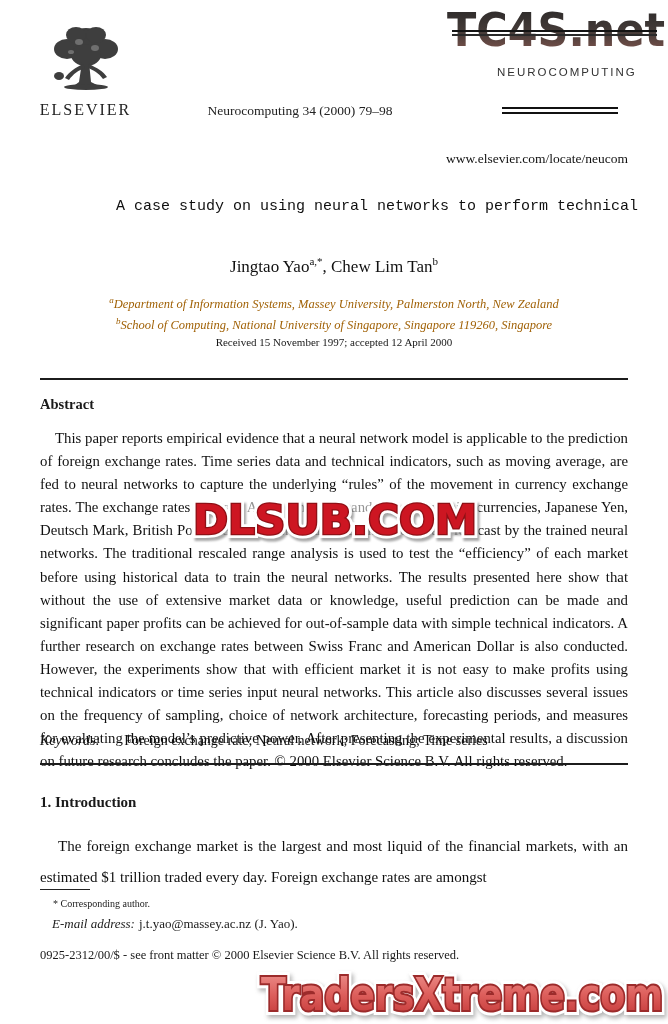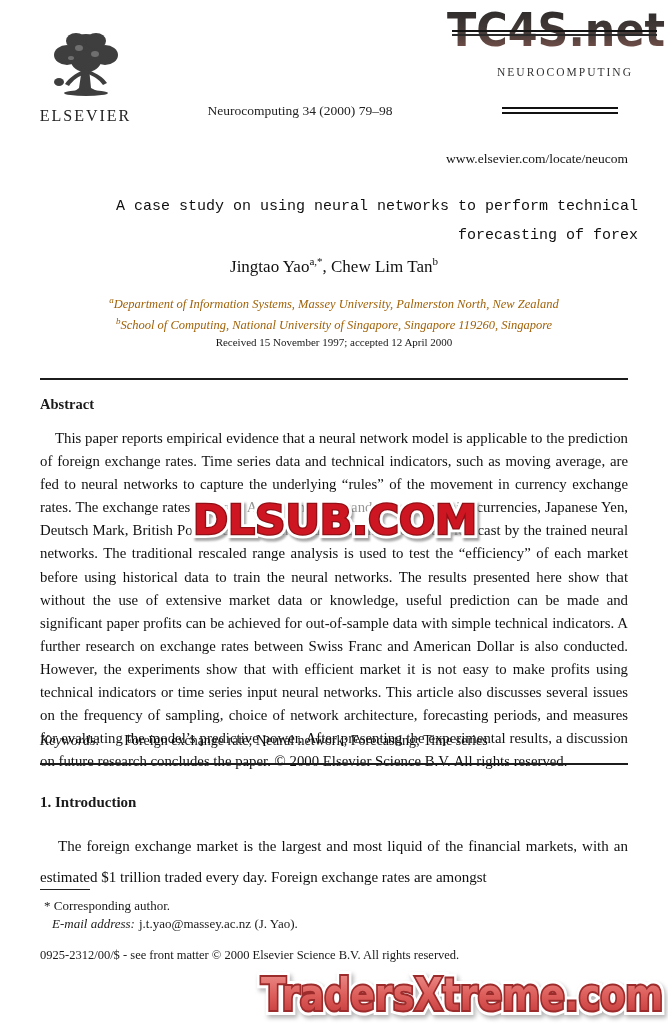--- a/index.html
+++ b/index.html
@@ -10,32 +10,32 @@
     height: 1024px;
     margin: 0 auto;
     background: #ffffff;
     overflow: hidden;
     font-family: "Liberation Serif", "DejaVu Serif", serif;
     color: #1a1a1a;
   }
   .abs { position: absolute; }
 
   
-  .elsevier-logo { left: 38px; top: 30px; width: 95px; text-align: center; }
+  .elsevier-logo { left: 38px; top: 24px; width: 95px; text-align: center; }
   .elsevier-name {
     font-size: 16px; letter-spacing: 2px; color: #222;
     font-family: "Liberation Serif", serif; margin-top: 1px;
   }
   .journal-citation {
     left: 140px; top: 103px; width: 320px; text-align: center;
     font-size: 13.5px; color: #222;
   }
   .journal-name {
     left: 497px; top: 66px; width: 125px; text-align: left;
-    font-family: Liberation Serif, serif;
+    font-family: Liberation Sans, sans-serif;
     font-size: 11.5px; letter-spacing: 2px; color: #333; font-weight: 400;
   }
   .double-rule-right {
     left: 502px; top: 107px; width: 116px; height: 7px;
     border-top: 2px solid #111; border-bottom: 2px solid #111;
   }
   .journal-url {
     left: 432px; top: 119px; width: 196px; text-align: right;
     font-size: 13.5px; color: #111; margin-top: 32px;
   }
@@ -80,21 +80,21 @@
 
   
   .intro-heading { left: 40px; top: 794px; font-size: 15px; font-weight: bold; }
   .intro-body {
     left: 40px; top: 831px; width: 588px;
     font-size: 15px; line-height: 31px; text-align: justify;
     text-indent: 18px; color: #101010;
   }
 
   
-  .footnote-1 { left: 44px; top: 898px; font-size: 13px; text-align: center; }
+  .footnote-1 { left: 53px; top: 898px; font-size: 10px; text-align: center; }
   .footnote-2 { left: 52px; top: 916px; font-size: 13px; }
   .footnote-2 .fn-label { font-style: italic; margin-right: 4px; }
 
   
   .imprint-1 { left: 40px; top: 948px; font-size: 12.5px; color: #181818; }
   .imprint-2 { left: 40px; top: 966px; font-size: 12.5px; color: #181818; }
   .imprint-2 .pii-value { letter-spacing: 3px; }
 
   
   .wm-top { left: 440px; top: -4px; }
@@ -153,21 +153,20 @@
         <stop offset="0.55" stop-color="#463c39"></stop>
         <stop offset="1" stop-color="#8a5850"></stop>
       </linearGradient>
     </defs>
     <text x="116" y="50" text-anchor="middle" font-size="47" textLength="218" lengthAdjust="spacingAndGlyphs" stroke="#ffffff" stroke-width="4" paint-order="stroke" fill="url(#gTop)">TC4S.net</text>
   </svg>
   <div class="abs wm-top-line"></div>
 
   <div class="abs title">
     <div>A case study on using neural networks to perform technical</div>
-    <div>forecasting of forex</div>
   </div>
 
   <div class="abs authors"><span>Jingtao Yao</span><sup>a,*</sup><span>, </span><span>Chew Lim Tan</span><sup>b</sup></div>
 
   <div class="abs affiliations">
     <div><sup>a</sup><span>Department of Information Systems, Massey University, Palmerston North, New Zealand</span></div>
     <div><sup>b</sup><span>School of Computing, National University of Singapore, Singapore 119260, Singapore</span></div>
   </div>
 
   <div class="abs received">Received 15 November 1997; accepted 12 April 2000</div>

